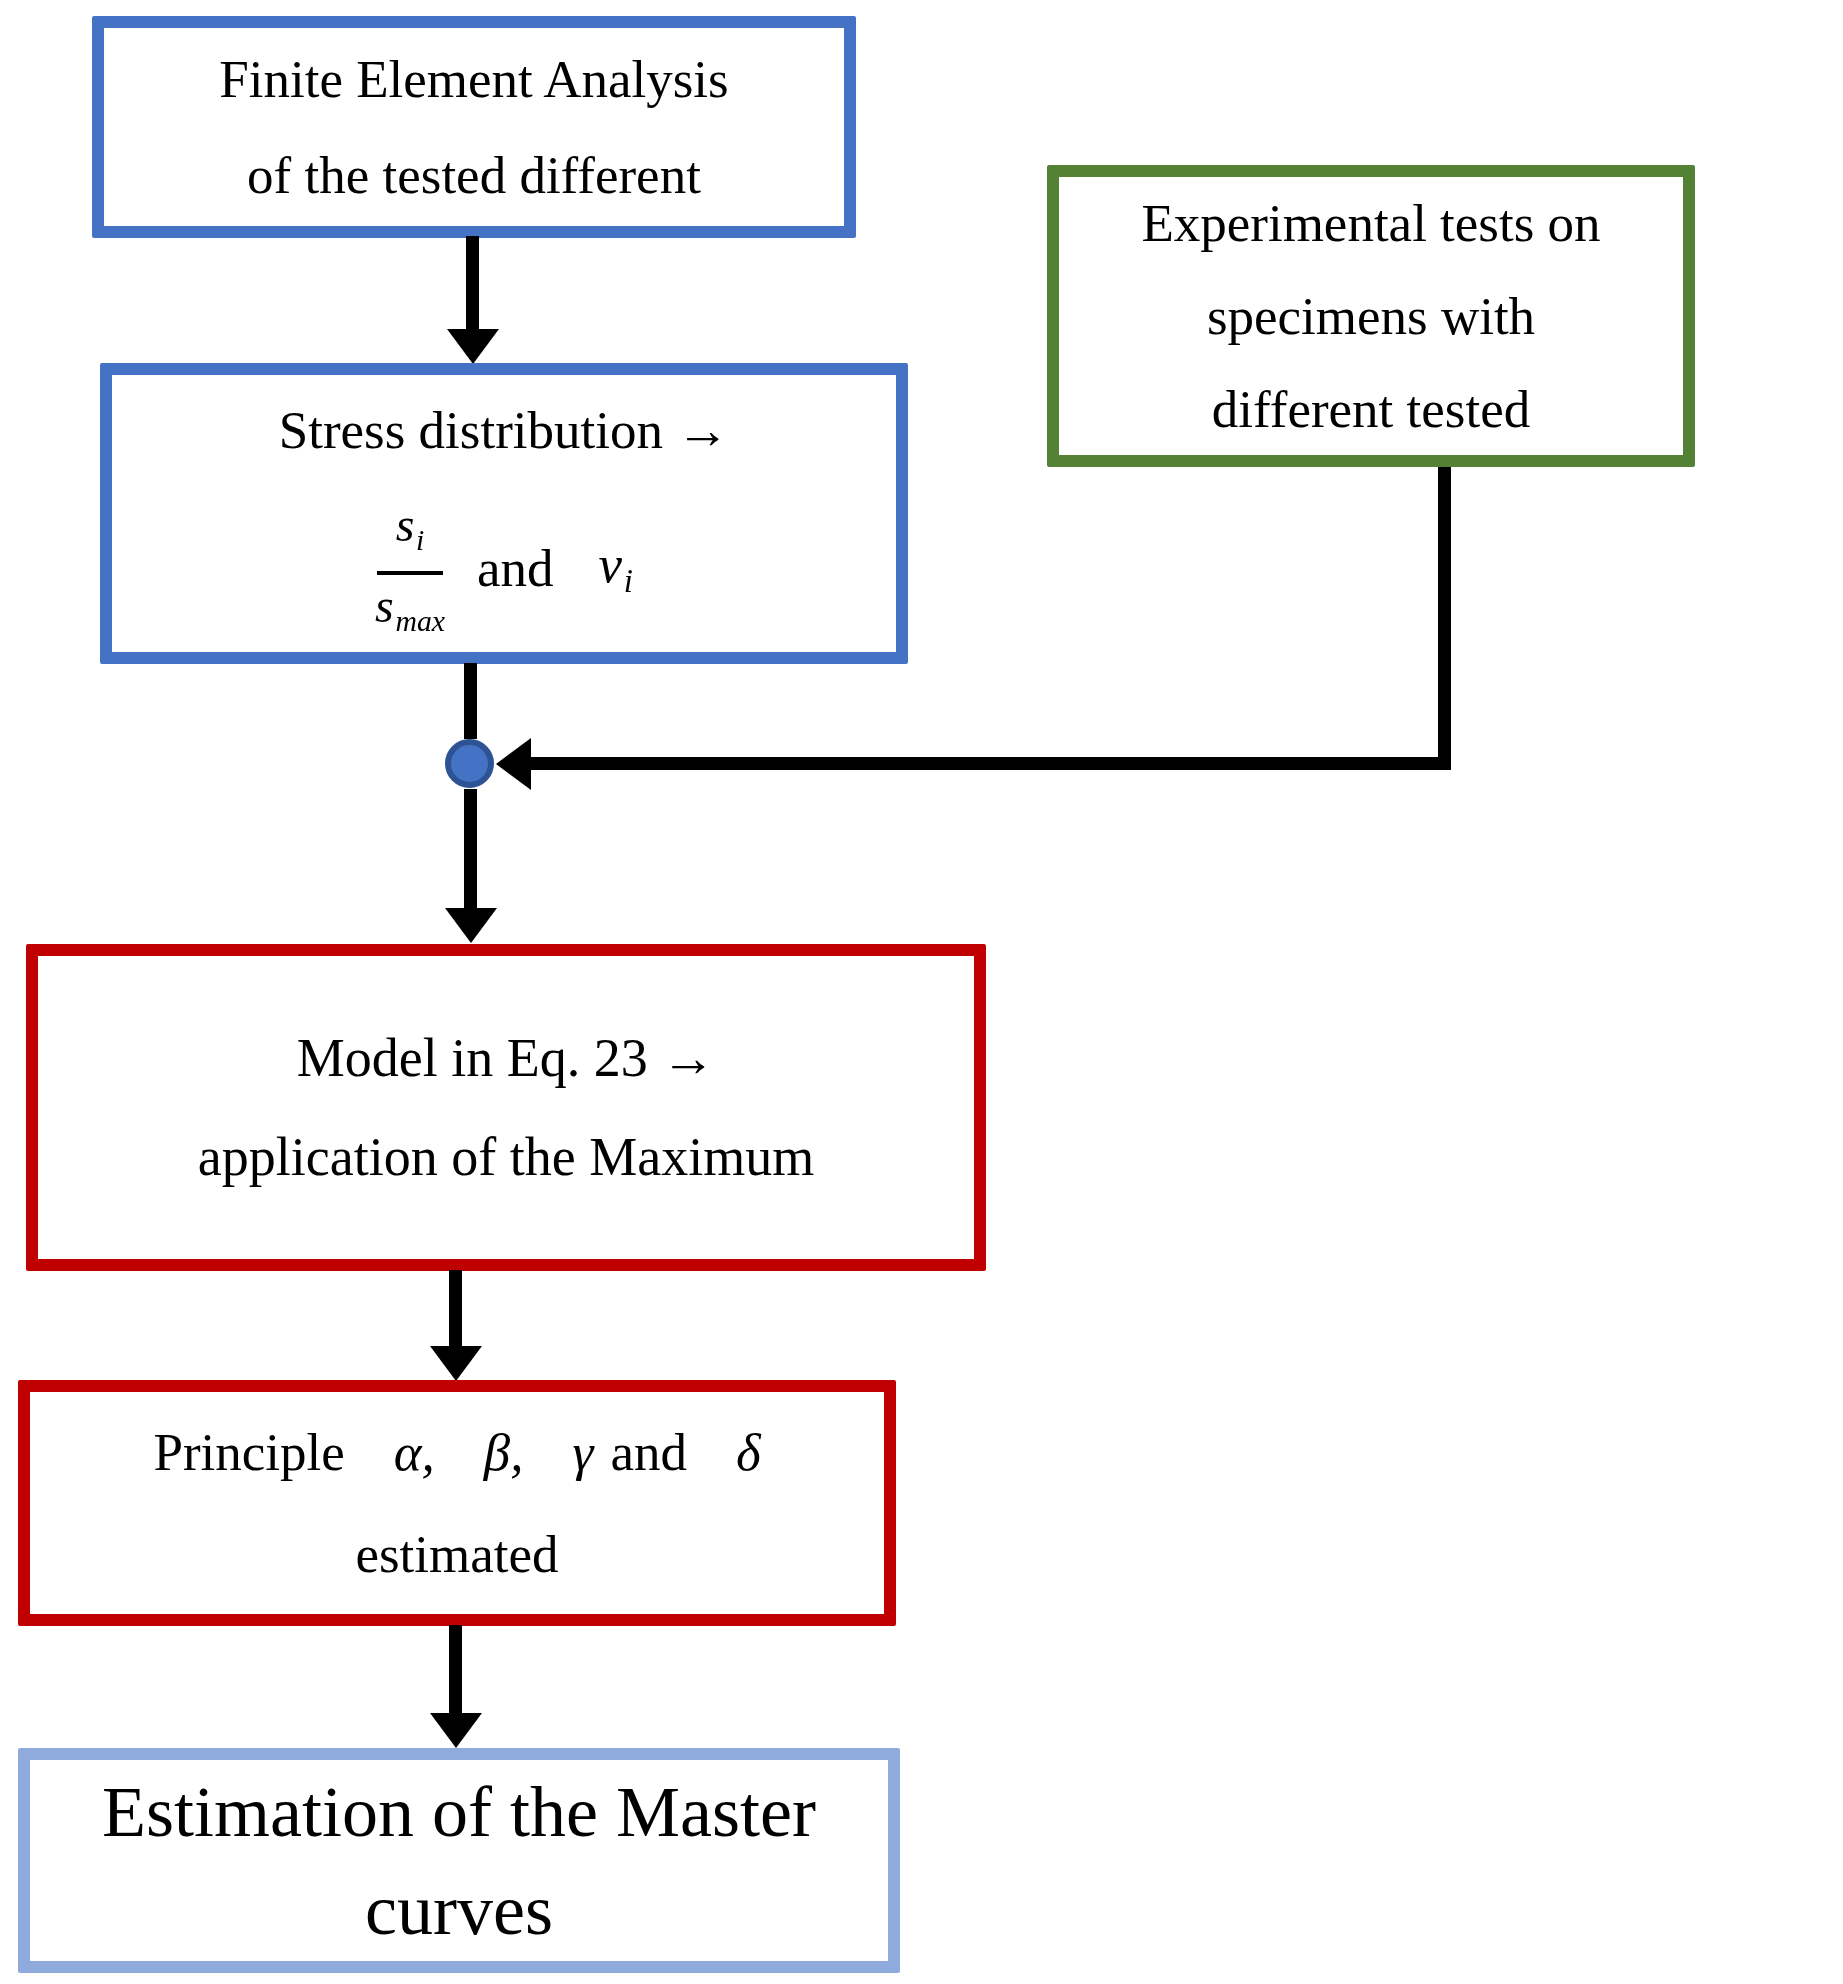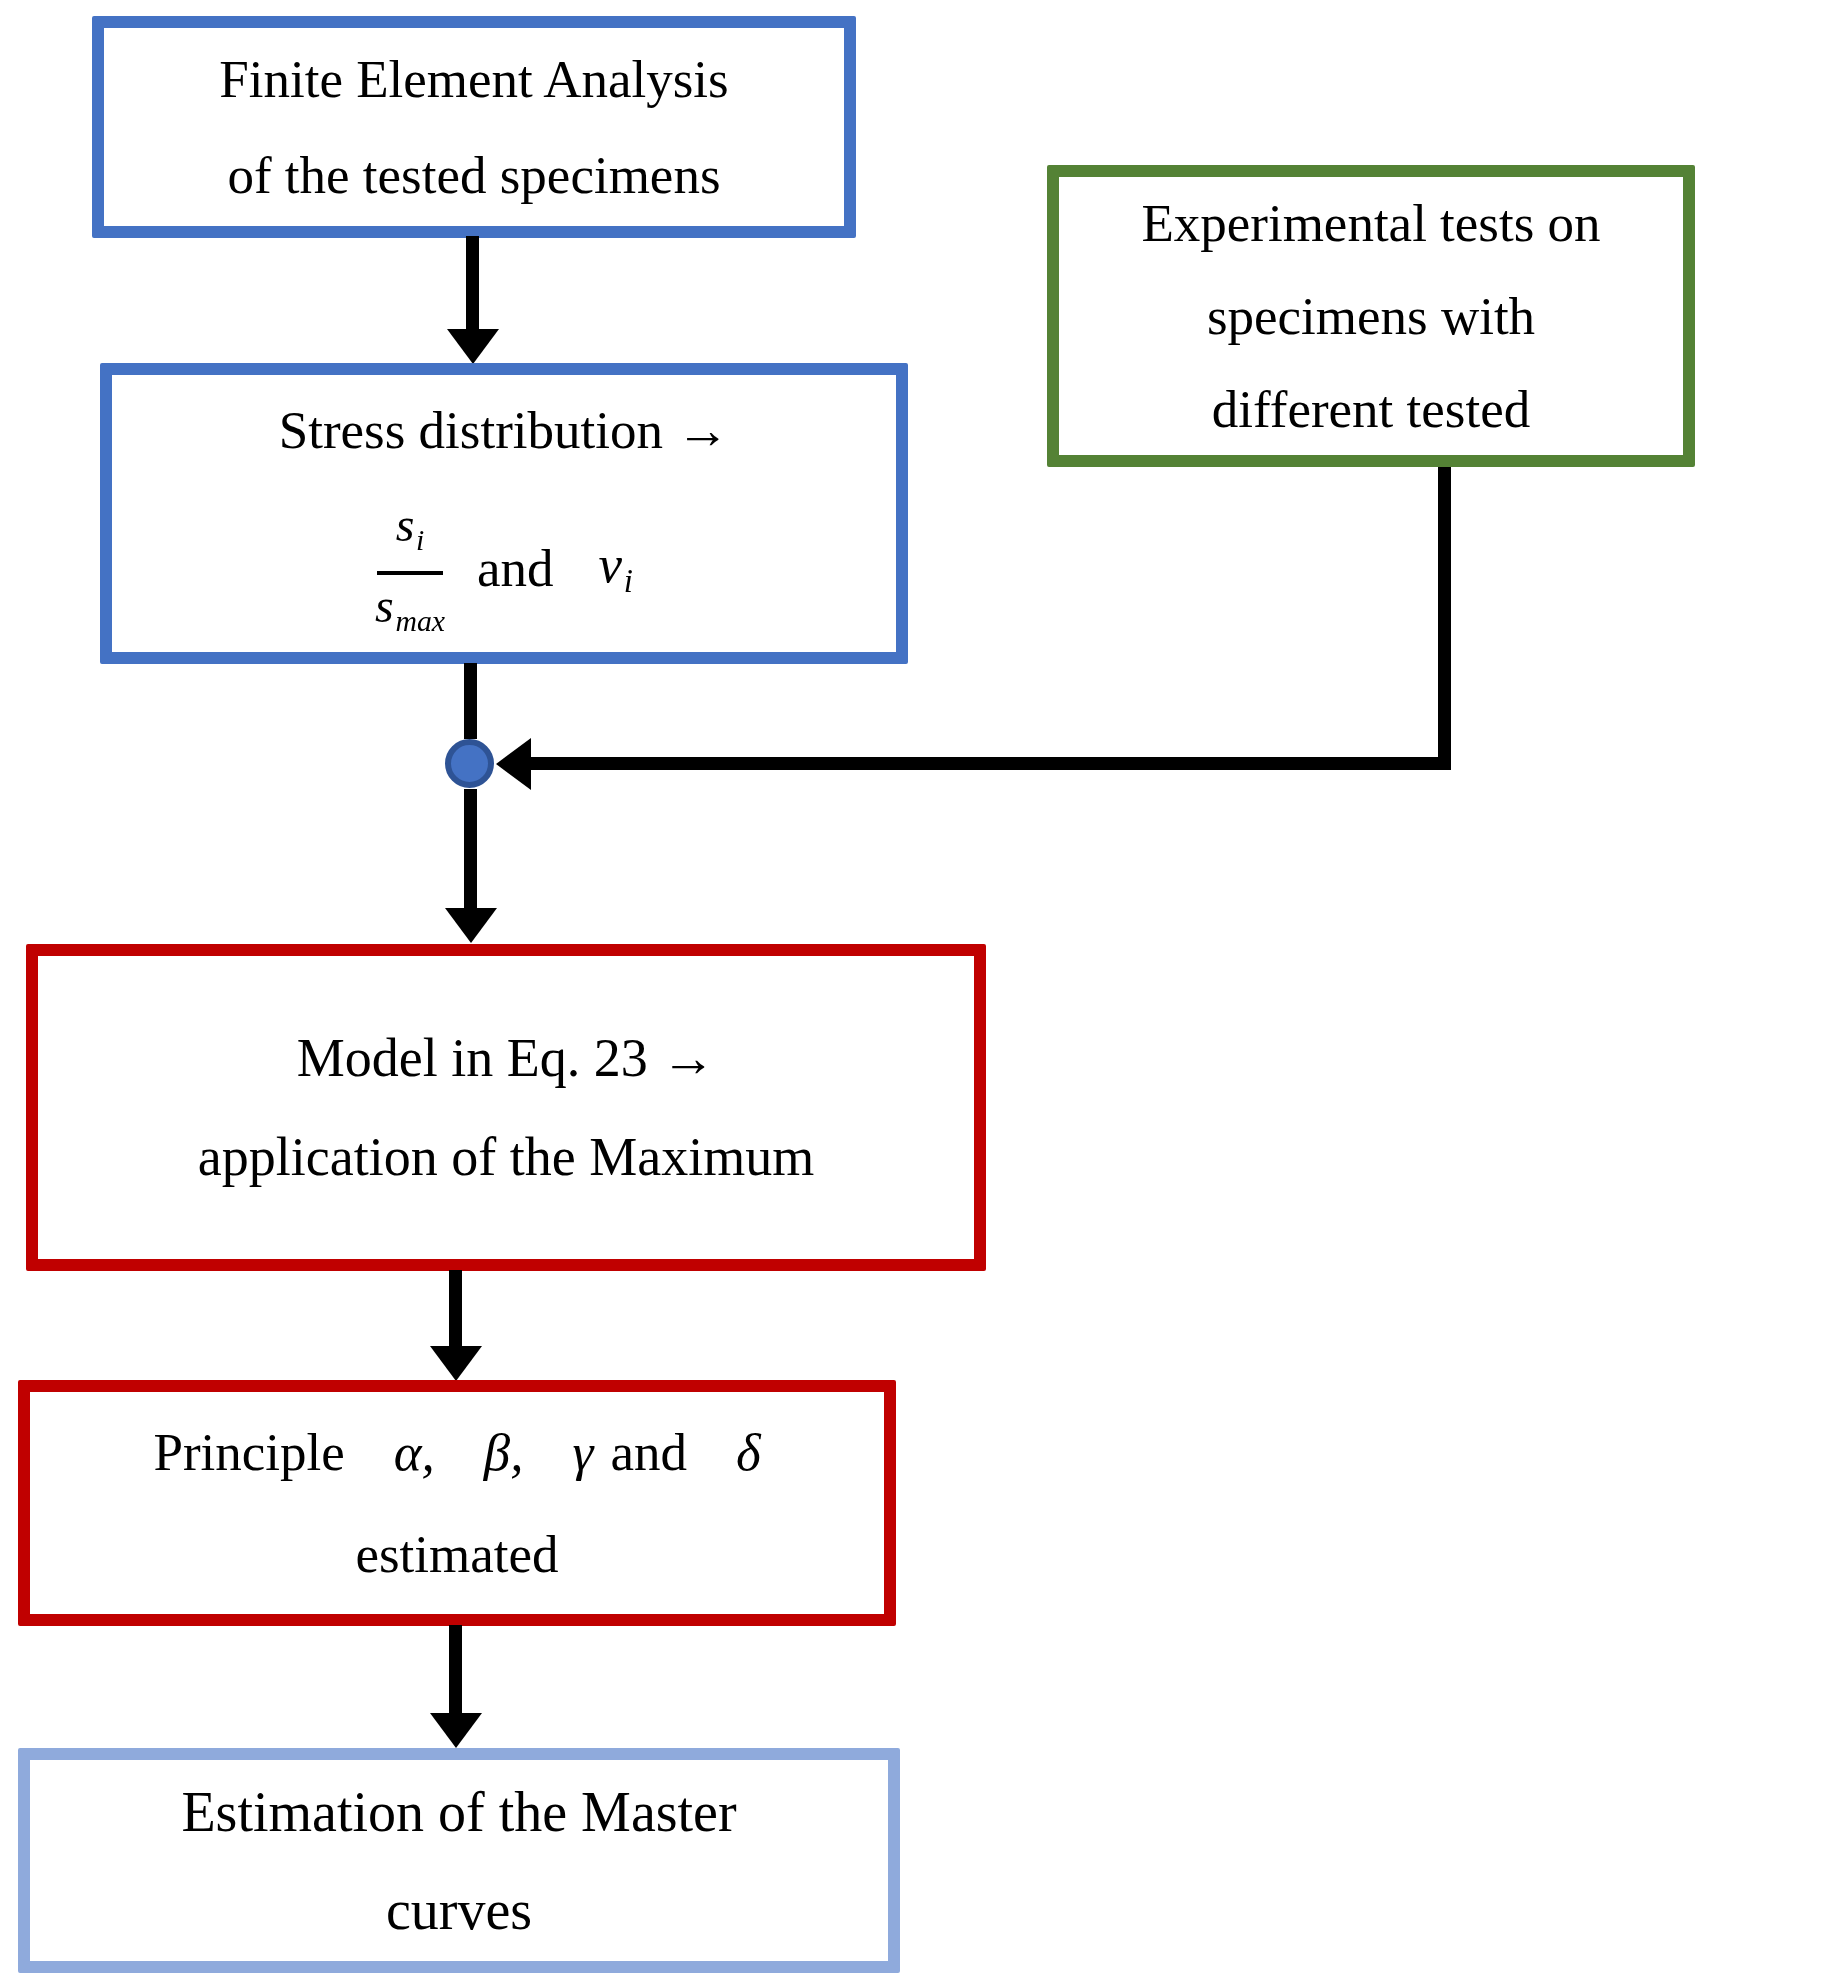--- a/index.html
+++ b/index.html
@@ -48,21 +48,21 @@
     font-size: 54px; line-height: 99px;
   }
   #box-params {
     left: 18px; top: 1380px; width: 878px; height: 246px;
     border: 12.3px solid var(--red, #C00000);
     font-size: 53px; line-height: 102px;
   }
   #box-master {
     left: 18px; top: 1748px; width: 882px; height: 225px;
     border: 12.3px solid var(--lightblue, #8FAADC);
-    font-size: 56px; line-height: 98px;
+    font-size: 72px; line-height: 98px;
   }
 
   
   #box-stress .title { line-height: 78px; margin-bottom: 31px; }
   .math-row {
     display: flex; align-items: center; justify-content: center;
     font-size: 53px;
   }
   .frac {
     display: inline-flex; flex-direction: column; align-items: center;
@@ -100,21 +100,21 @@
     box-sizing: content-box;
   }
 </style>
 </head>
 <body>
 
 <div id="canvas">
 
   <div class="box" id="box-fea">
     <span class="ln">Finite Element Analysis</span>
-    <span class="ln">of the tested specimens</span>
+    <span class="ln">of the tested different</span>
   </div>
 
   <div class="vshaft" style="left:466px; top:236px; height:93px;"></div>
   <div class="head-down" style="left:447px; top:329px;"></div>
 
   <div class="box" id="box-exp">
     <span class="ln">Experimental tests on</span>
     <span class="ln">specimens with</span>
     <span class="ln">different tested</span>
   </div>

